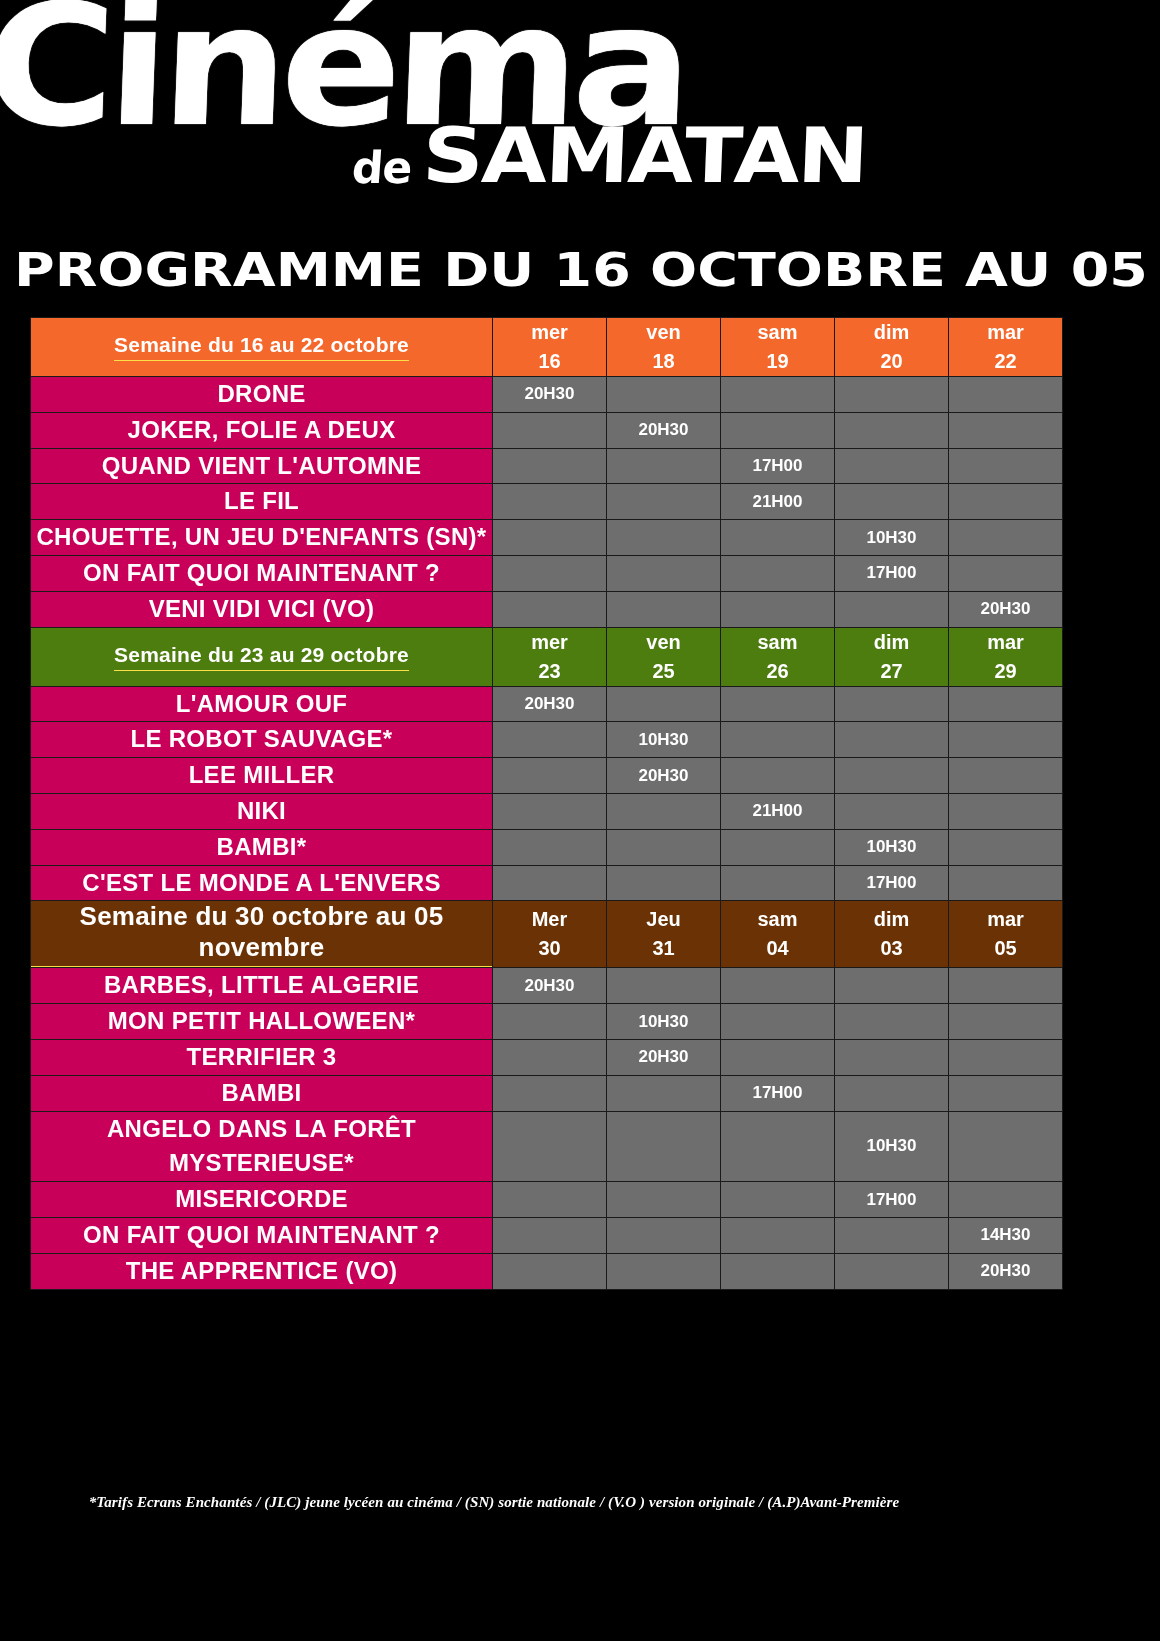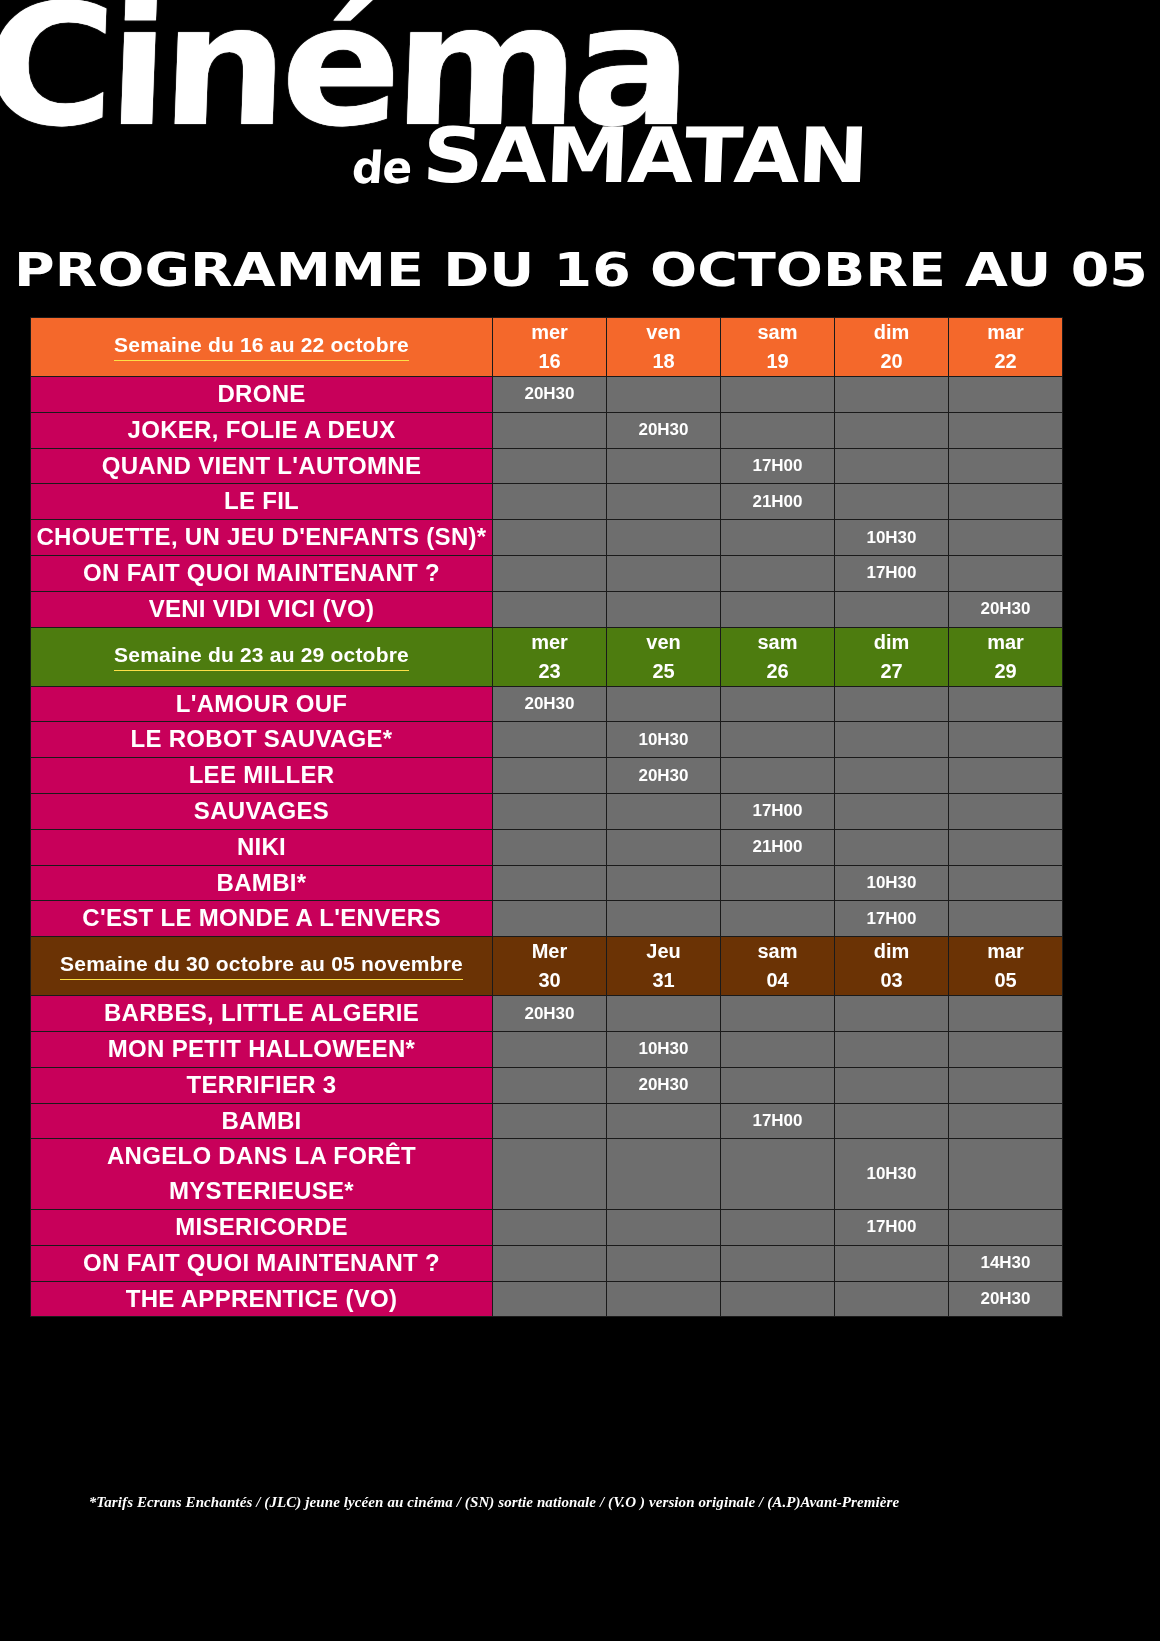--- a/index.html
+++ b/index.html
@@ -86,21 +86,21 @@
     font-size:20px;
     line-height:1.45;
     color:#fff;
     padding:8px 2px;
   }
   .wk-day .dnum{display:block;}
 
   .w1 .wk-label,.w1 .wk-day{background:#F4682B;}
   .w2 .wk-label,.w2 .wk-day{background:#4d7c0f;}
   .w3 .wk-label,.w3 .wk-day{background:#6B3305;}
-  .w3 .wk-label{font-size:21px;}
+  .w3 .wk-label{font-size:26px;}
 
   
   .film{
     background:#C8005A;
     text-align:center;
     font-weight:700;
     font-size:24px;
     letter-spacing:.3px;
     color:#fff;
     padding:9px 10px;
@@ -242,28 +242,20 @@
         </tr>
         <tr>
           <td class="film">LEE MILLER</td>
           <td class="slot">&nbsp;</td>
           <td class="slot">20H30</td>
           <td class="slot">&nbsp;</td>
           <td class="slot">&nbsp;</td>
           <td class="slot">&nbsp;</td>
         </tr>
         <tr>
-          <td class="film">SAUVAGES</td>
-          <td class="slot">&nbsp;</td>
-          <td class="slot">&nbsp;</td>
-          <td class="slot">17H00</td>
-          <td class="slot">&nbsp;</td>
-          <td class="slot">&nbsp;</td>
-        </tr>
-        <tr>
           <td class="film">NIKI</td>
           <td class="slot">&nbsp;</td>
           <td class="slot">&nbsp;</td>
           <td class="slot">21H00</td>
           <td class="slot">&nbsp;</td>
           <td class="slot">&nbsp;</td>
         </tr>
         <tr>
           <td class="film">BAMBI*</td>
           <td class="slot">&nbsp;</td>

